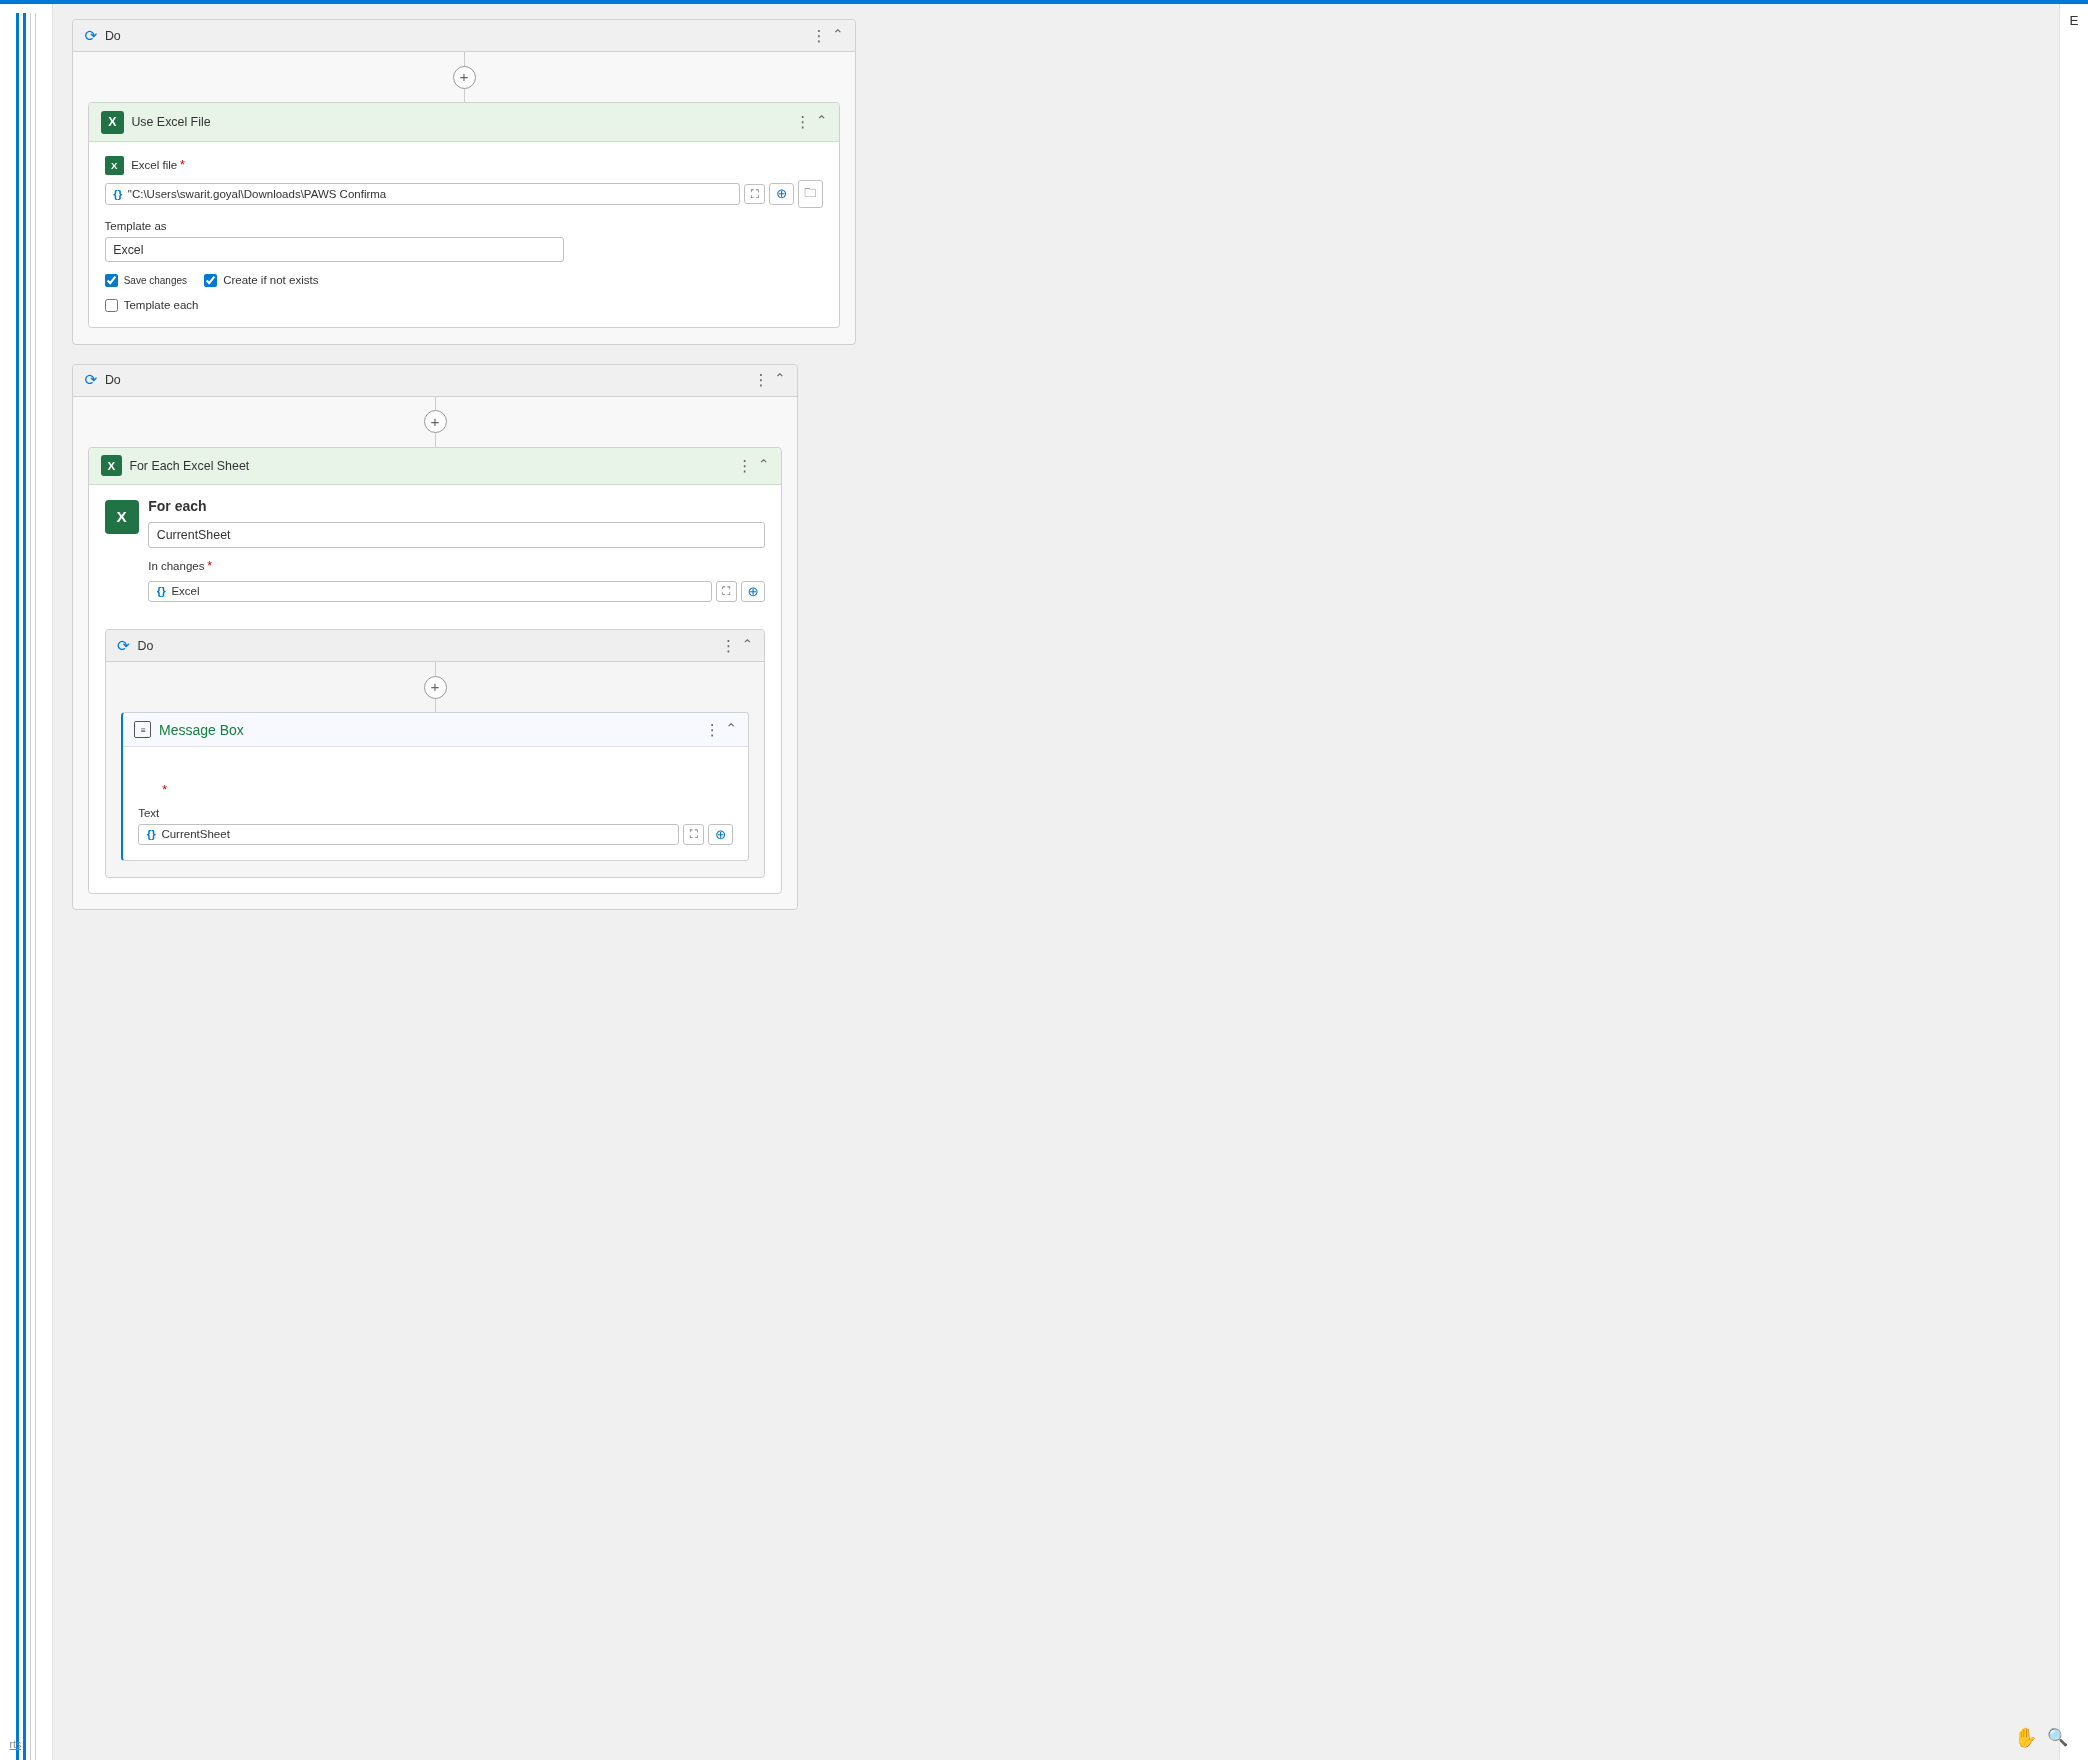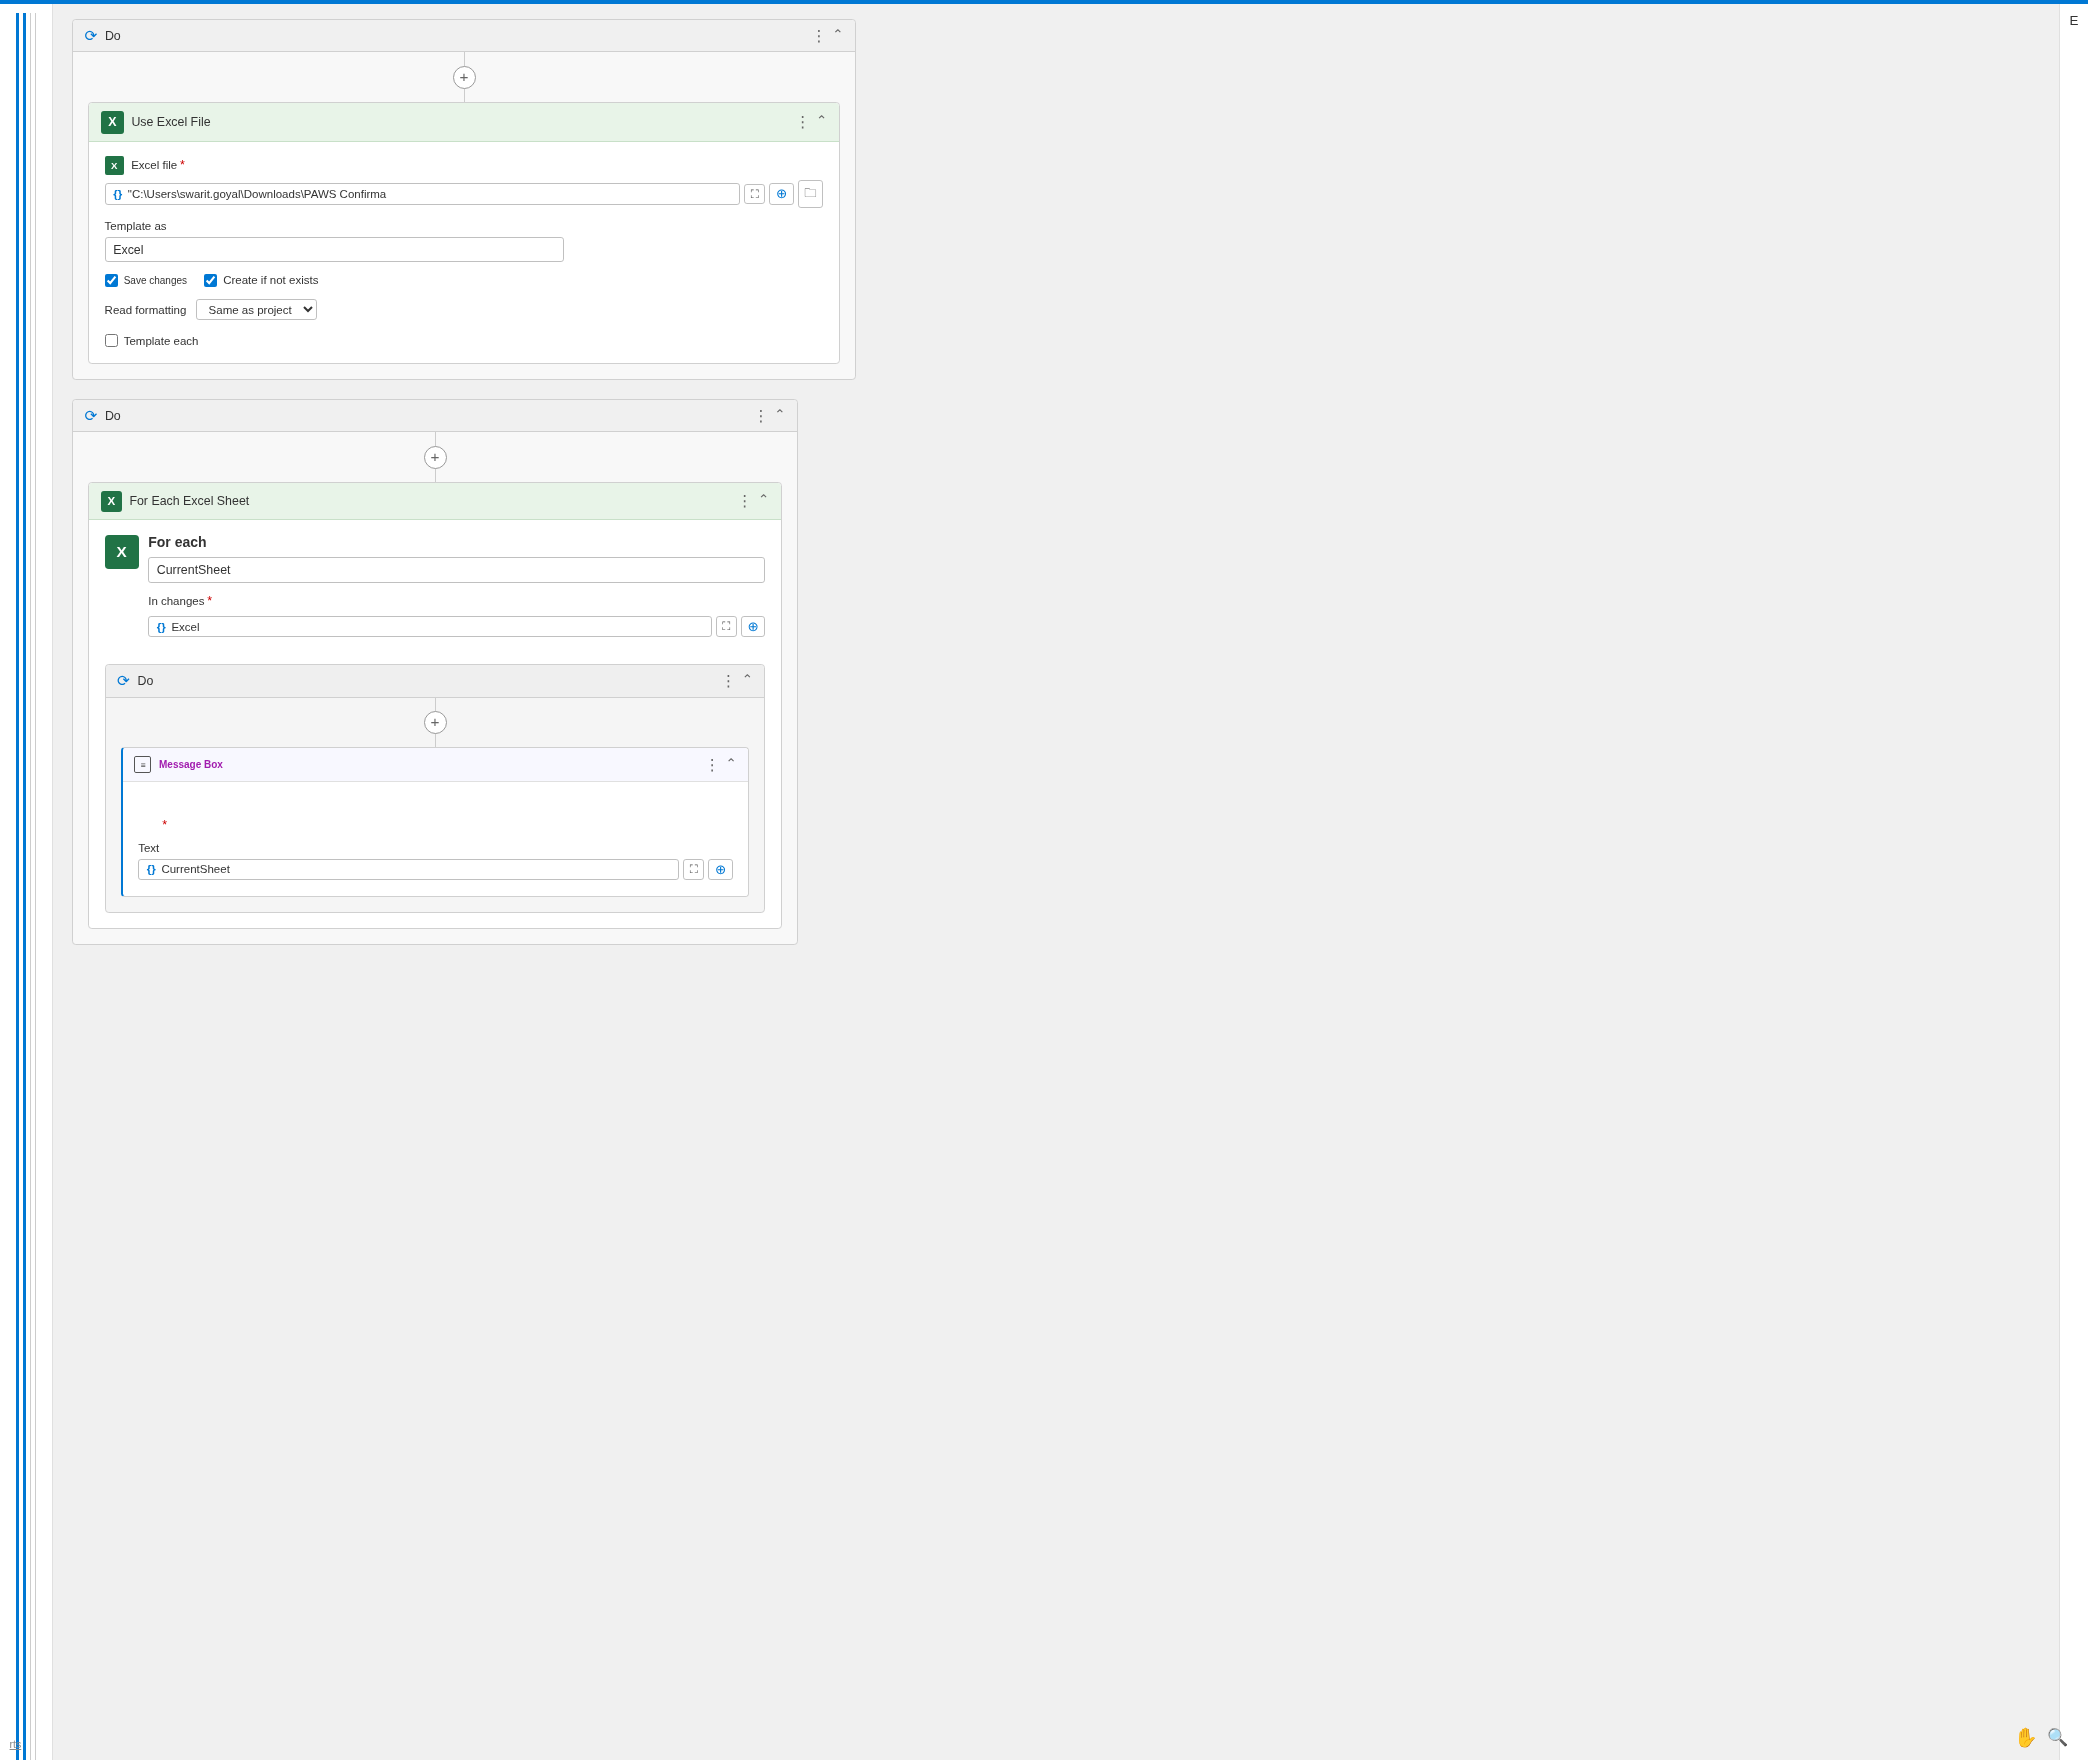--- a/index.html
+++ b/index.html
@@ -85,28 +85,20 @@
             <div style="display:flex; align-items:center; gap:5.7px;">
               <input type="checkbox" checked="" style="accent-color: rgb(0, 120, 212); width: 13.4px; height: 13.4px;">
               <span style="font-size:10px; color:#333;">Save changes</span>
             </div>
             <div style="display:flex; align-items:center; gap:5.7px;">
               <input type="checkbox" checked="" style="accent-color: rgb(0, 120, 212); width: 13.4px; height: 13.4px;">
               <span style="font-size:11.5px; color:#333;">Create if not exists</span>
             </div>
           </div>
 
-          <div style="display:flex; align-items:center; gap:9.6px; margin-bottom:13.4px;">
-            <span style="font-size:11.5px; color:#333;">Read formatting</span>
-            <select style="border:1px solid #c0c0c0; border-radius:2.9px; padding:2.9px 7.6px; font-size:11.5px; color:#333; background:#fff; cursor:pointer;">
-              <option>Same as project</option>
-              <option>Yes</option>
-              <option>No</option>
-            </select>
-          </div>
 
           <div style="display:flex; align-items:center; gap:5.7px;">
             <input type="checkbox" style="width: 13.4px; height: 13.4px;">
             <span style="font-size:11.5px; color:#333;">Template each</span>
           </div>
         </div>
       </div>
     </div>
 
     <div style="background:#f8f8f8; border:1px solid #d0d0d0; border-radius:3.8px; margin-bottom:19px; max-width:726px;">
@@ -175,21 +167,21 @@
 
           <div style="display:flex; justify-content:center; padding:13.4px 0; position:relative;">
             <div style="position:absolute; top:0; bottom:0; left:50%; width:1px; background:#ccc;"></div>
             <button style="width:23px; height:23px; border-radius:50%; border:1.4px solid #999; background:#fff; display:flex; align-items:center; justify-content:center; cursor:pointer; font-size:15.3px; color:#666; position:relative; z-index:1;">+</button>
           </div>
 
           <div style="background:#fff; border:1px solid #d0d0d0; border-left:2.9px solid #0078d4; border-radius:3.8px; margin:0 15.3px 15.3px 15.3px;">
             <div style="display:flex; align-items:center; padding:7.6px 11.5px; background:#f8f8ff; border-bottom:1px solid #e0e0e0; border-radius:3.8px 3.8px 0 0; justify-content:space-between;">
               <div style="display:flex; align-items:center; gap:7.6px;">
                 <div style="width:17px; height:17px; border:1.4px solid #555; border-radius:1.9px; display:flex; align-items:center; justify-content:center; font-size:8.6px; color:#555;">≡</div>
-                <span style="font-size:10px; font-weight:700; color:#a21caf;">Message Box</span>
+                <span style="font-size:14px; font-weight:400; color:#15803d;">Message Box</span>
               </div>
               <div style="display:flex; gap:5.7px;">
                 <span style="cursor:pointer; color:#666; font-size:15.3px;">⋮</span>
                 <span style="cursor:pointer; color:#666; font-size:13.4px;">⌃</span>
               </div>
             </div>
             <div style="padding:13.4px 15.3px 15.3px 15.3px;">
               <div style="display:flex; align-items:center; gap:1.9px; margin-bottom:4.8px;">
                 <span style="font-size:11.5px; font-weight:500; color:#333;margin-top:46px;">Text</span>
                 <span style="color:#c00; margin-left:1px;">*</span>

